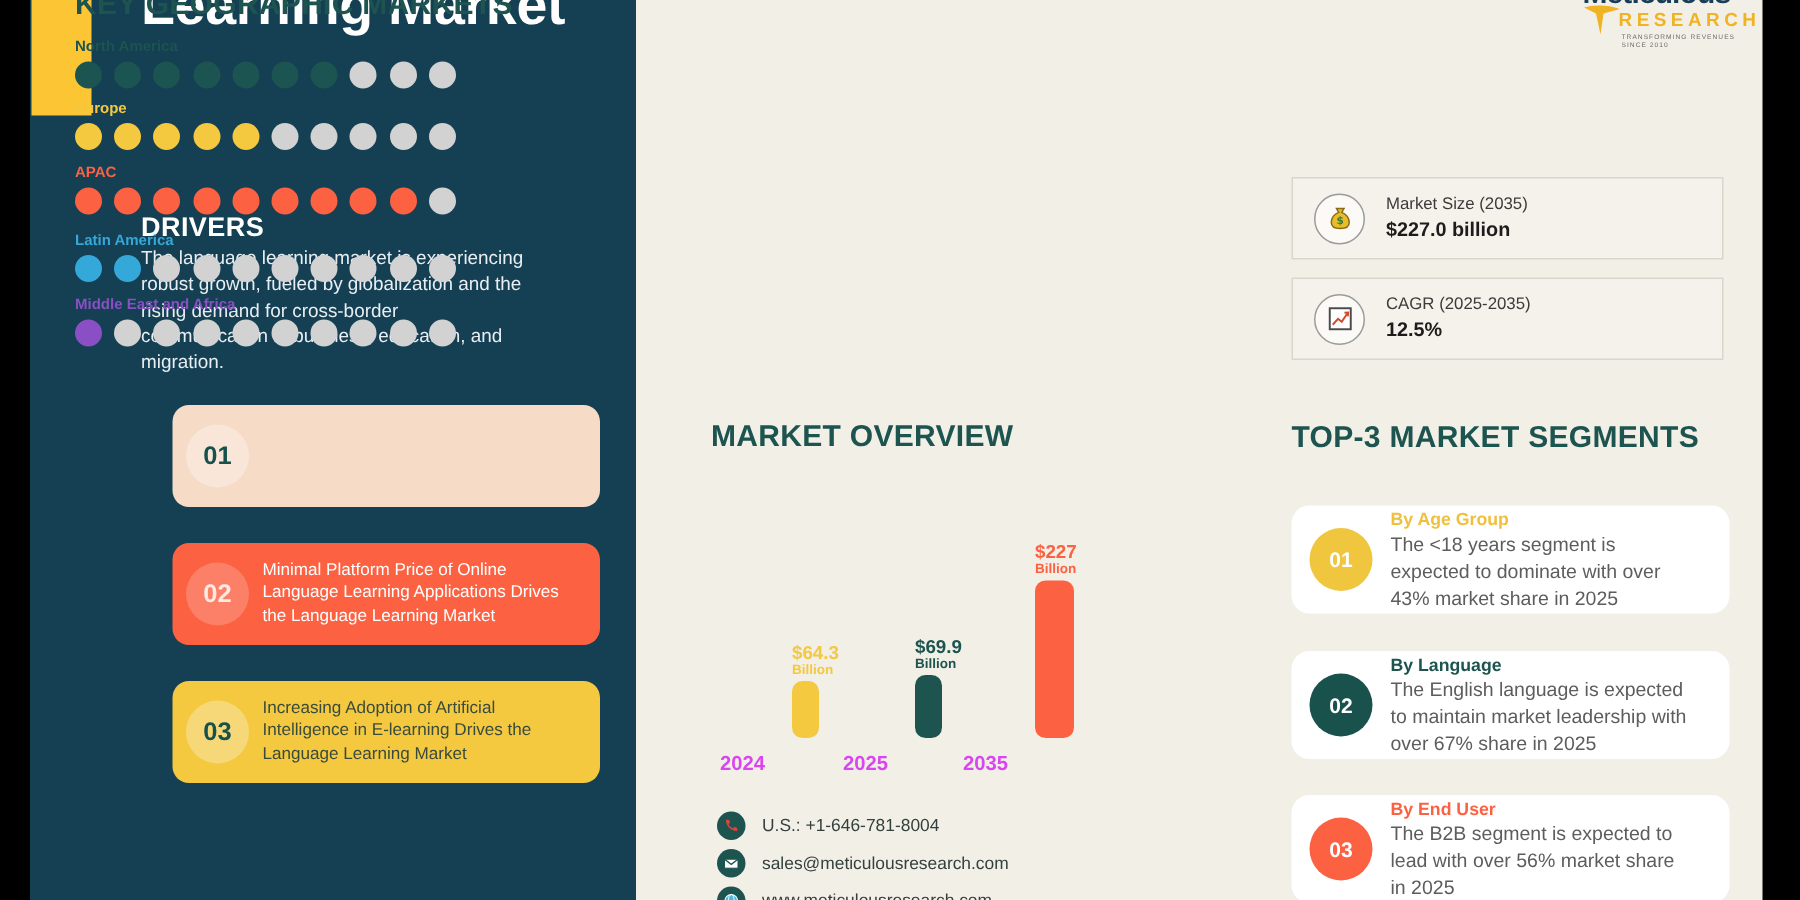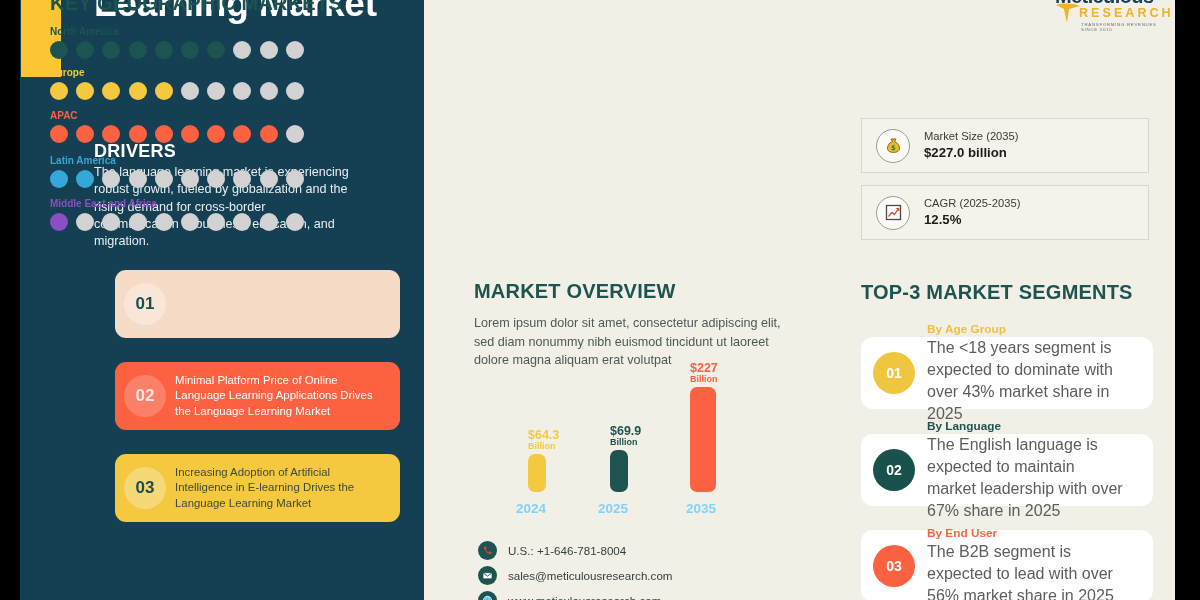--- a/index.html
+++ b/index.html
@@ -152,24 +152,24 @@
   }
   .bar-val .unit { display: block; font-size: 9px; font-weight: bold; }
   .bar {
     border-radius: 7px;
     width: 100%;
   }
   .bar-year {
     position: absolute;
     bottom: 4px;
     width: 66px;
-    text-align: right;
+    text-align: left;
     font-size: 13.5px;
     font-weight: bold;
-    color: #7dd3fc;
+    color: #d946ef;
   }
 
   
   .contacts { position: absolute; left: 478px; top: 538px; }
   .contact-row { display: flex; align-items: center; height: 25px; }
   .c-icon {
     width: 19px; height: 19px;
     border-radius: 50%;
     background: #1d5450;
     display: flex; align-items: center; justify-content: center;
@@ -247,21 +247,21 @@
     width: 42px; height: 42px;
     border-radius: 50%;
     display: flex; align-items: center; justify-content: center;
     flex: 0 0 42px;
     margin-right: 12px;
     font-size: 14px; font-weight: bold;
     color: #ffffff;
   }
   .seg-body { flex: 1; padding-right: 28px; }
   .seg-head { font-size: 11.8px; font-weight: bold; line-height: 1.4; }
-  .seg-desc { font-size: 16px; color: #5d5d5d; line-height: 1.38; }
+  .seg-desc { font-size: 13px; color: #5d5d5d; line-height: 1.38; }
 </style>
 </head>
 <body>
 
 <div id="page">
 
   <div class="navy-panel">
     <div class="yellow-accent"></div>
     <div class="hero-title">Language Learning Market</div>
     <div class="drivers-head">DRIVERS</div>
@@ -355,21 +355,20 @@
           <span class="dot"></span>
           <span class="dot"></span>
           <span class="dot"></span>
           <span class="dot"></span>
           <span class="dot"></span>
         </div>
       </div>
     </div>
 
   <div class="sec-title" id="mo-title">MARKET OVERVIEW</div>
-  <div class="mo-body">Lorem ipsum dolor sit amet, consectetur adipiscing elit, sed diam nonummy nibh euismod tincidunt ut laoreet dolore magna aliquam erat volutpat</div>
 
   <div class="chart" id="bar-chart">
       <div class="bar-group" style="left: 6px; width: 66px;">
         <div class="bar-val" style="color: rgb(244, 200, 63);"><span>$64.3</span><span class="unit">Billion</span></div>
         <div class="bar" style="height: 38px; background: rgb(244, 200, 63);"></div>
       </div>
       <div class="bar-year" style="left: 6px; width: 66px;">2024</div>
       <div class="bar-group" style="left: 88px; width: 66px;">
         <div class="bar-val" style="color: rgb(29, 84, 80);"><span>$69.9</span><span class="unit">Billion</span></div>
         <div class="bar" style="height: 42px; background: rgb(29, 84, 80);"></div>

